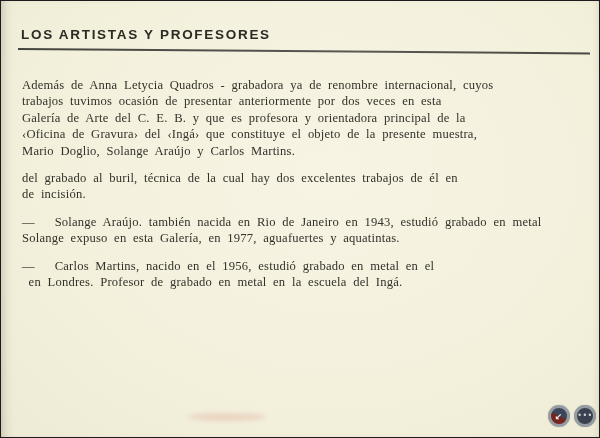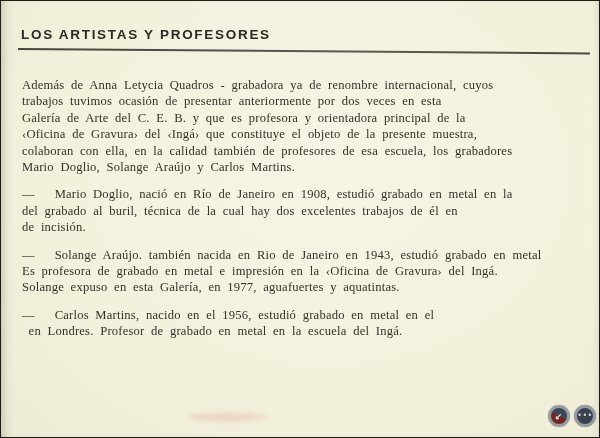--- a/index.html
+++ b/index.html
@@ -61,33 +61,30 @@
 <h1 class="title">LOS ARTISTAS Y PROFESORES</h1>
 <div class="rule"></div>
 
 <div class="content">
   <div class="para">
 
   <div class="line">Además de Anna Letycia Quadros - grabadora ya de renombre internacional, cuyos</div>
       <div class="line">trabajos tuvimos ocasión de presentar anteriormente por dos veces en esta</div>
       <div class="line">Galería de Arte del C. E. B. y que es profesora y orientadora principal de la</div>
       <div class="line">‹Oficina de Gravura› del ‹Ingá› que constituye el objeto de la presente muestra,</div>
-      <div class="line">colaboran con ella, en la calidad también de profesores de esa escuela, los grabadores</div>
       <div class="line">Mario Doglio, Solange Araújo y Carlos Martins.</div>
     </div>
   <div class="para">
 
-  <div class="line">—   Mario Doglio, nació en Río de Janeiro en 1908, estudió grabado en metal en la</div>
       <div class="line">del grabado al buril, técnica de la cual hay dos excelentes trabajos de él en</div>
       <div class="line">de incisión.</div>
     </div>
   <div class="para">
 
   <div class="line">—   Solange Araújo. también nacida en Rio de Janeiro en 1943, estudió grabado en metal</div>
-      <div class="line">Es profesora de grabado en metal e impresión en la ‹Oficina de Gravura› del Ingá.</div>
       <div class="line">Solange expuso en esta Galería, en 1977, aguafuertes y aquatintas.</div>
     </div>
   <div class="para">
 
   <div class="line">—   Carlos Martins, nacido en el 1956, estudió grabado en metal en el</div>
       <div class="line"> en Londres. Profesor de grabado en metal en la escuela del Ingá.</div>
     </div>
 </div>
 
 <div class="smudge"></div>

